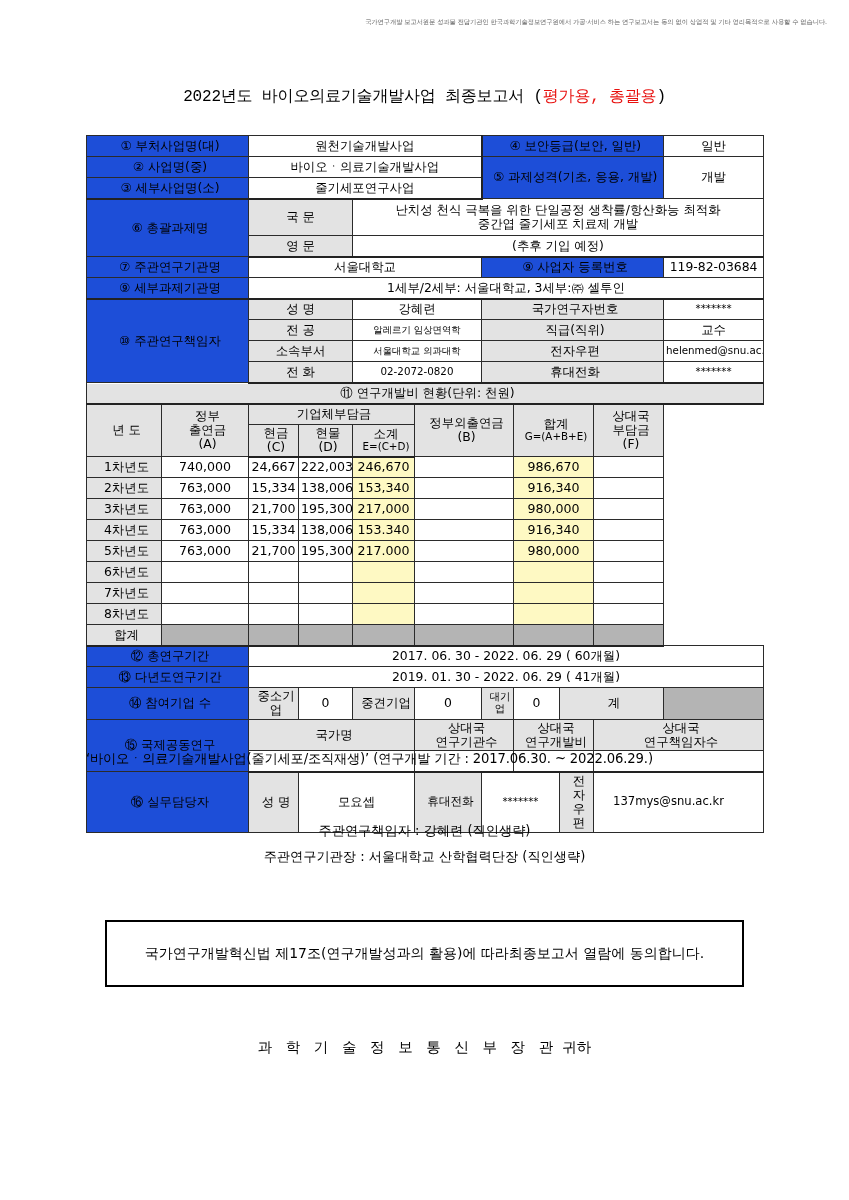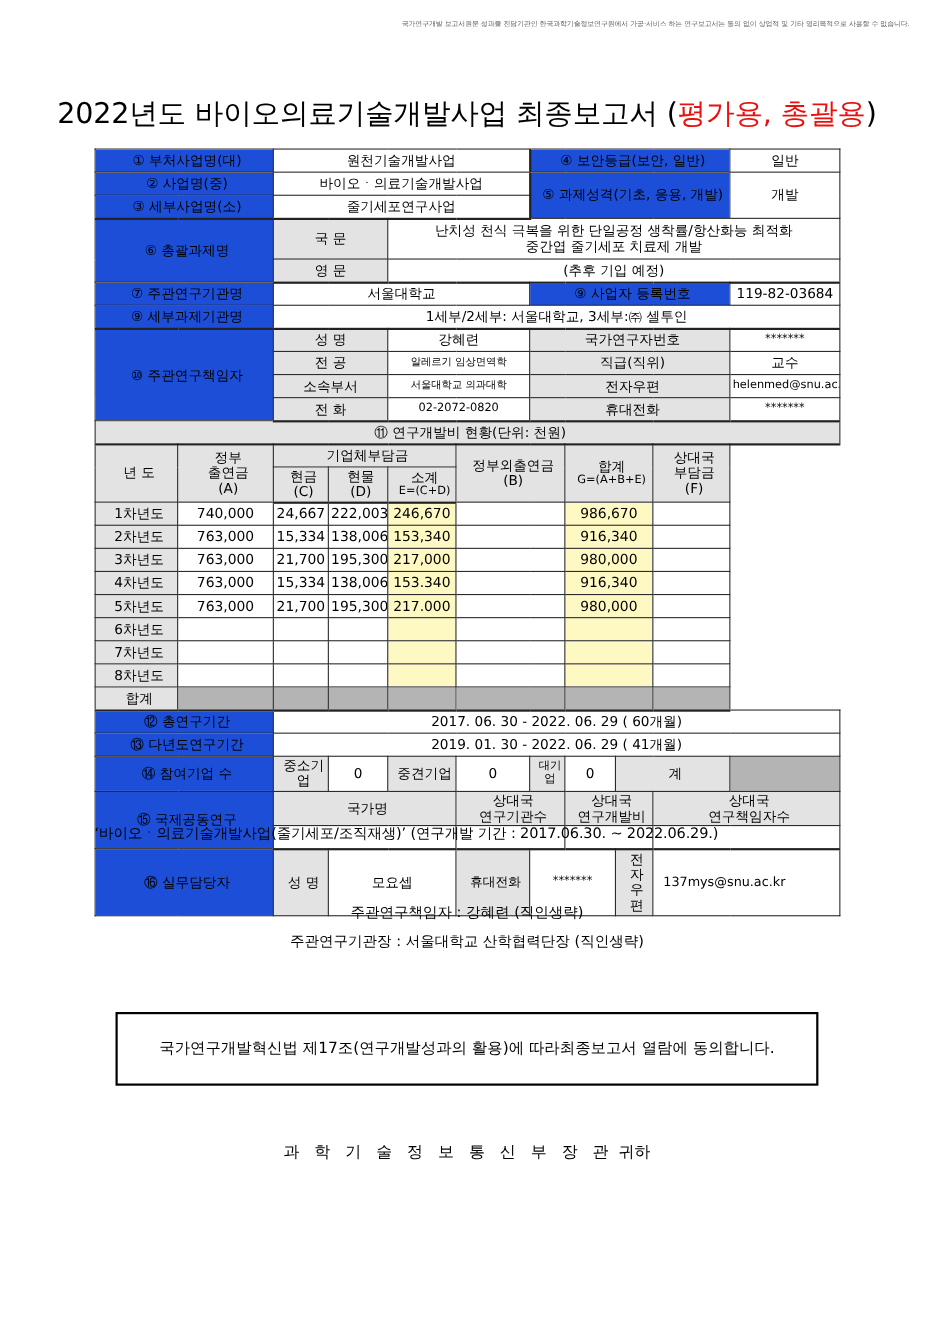--- a/index.html
+++ b/index.html
@@ -23,23 +23,24 @@
     color: #5d5d5d;
     letter-spacing: -0.1px;
     padding-right: 12px;
     white-space: nowrap;
   }
 
   .doc-title {
     position:absolute;
     top: 86px; left:0; right:0;
     text-align:center;
-    font-size: 26px;
+    font-size: 16px;
     letter-spacing: -0.2px;
     white-space: nowrap;
+    font-family: Liberation Mono, monospace;
   }
   .doc-title .red { color:#e8110f; }
 
   table.main {
     position:absolute;
     top: 135px;
     left: 86px;
     width: 677px;
     border-collapse: collapse;
     table-layout: fixed;
@@ -376,21 +377,21 @@
       <td class="wht thick-b" colspan="2"></td>
     </tr>
 
     <tr>
       <td class="lbl" colspan="2">⑯ 실무담당자</td>
       <td class="lbl lblc" colspan="1">성  명</td>
       <td class="wht" colspan="2">모요셉</td>
       <td class="lbl lblc wrapcell" colspan="1">휴대전화</td>
       <td class="wht sm" colspan="2">*******</td>
       <td class="lbl lblc" colspan="1">전자우편</td>
-      <td class="wht wrapcell" colspan="2" style="text-align:left;padding-left:9px">137mys@snu.ac.kr</td>
+      <td class="wht wrapcell" colspan="2" style="text-align:left;padding-left:19px">137mys@snu.ac.kr</td>
     </tr>
   </tbody>
     </table>
 
   <div class="stmt" id="stmt-block">
     <div>‘바이오ㆍ의료기술개발사업(줄기세포/조직재생)’ (연구개발  기간 : 2017.06.30.  ~  2022.06.29.)</div>
   </div>
 
   <div class="stmt" id="sig-block">
     <div>주관연구책임자 :  강혜련  (직인생략)</div>

